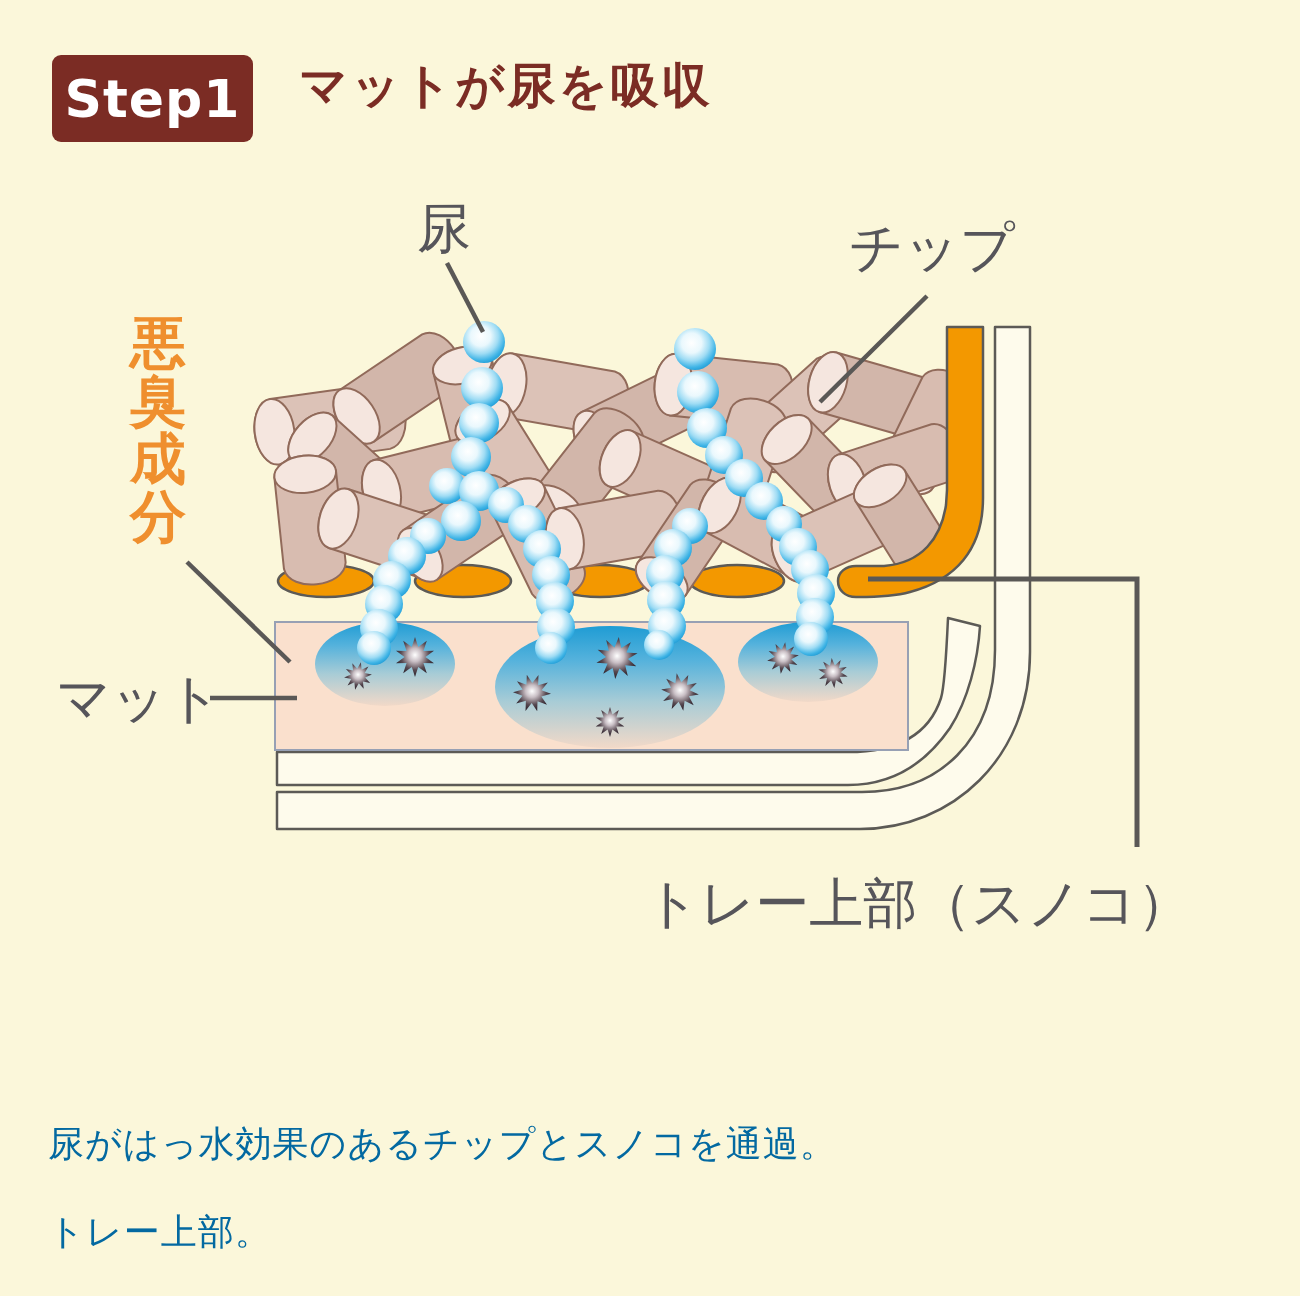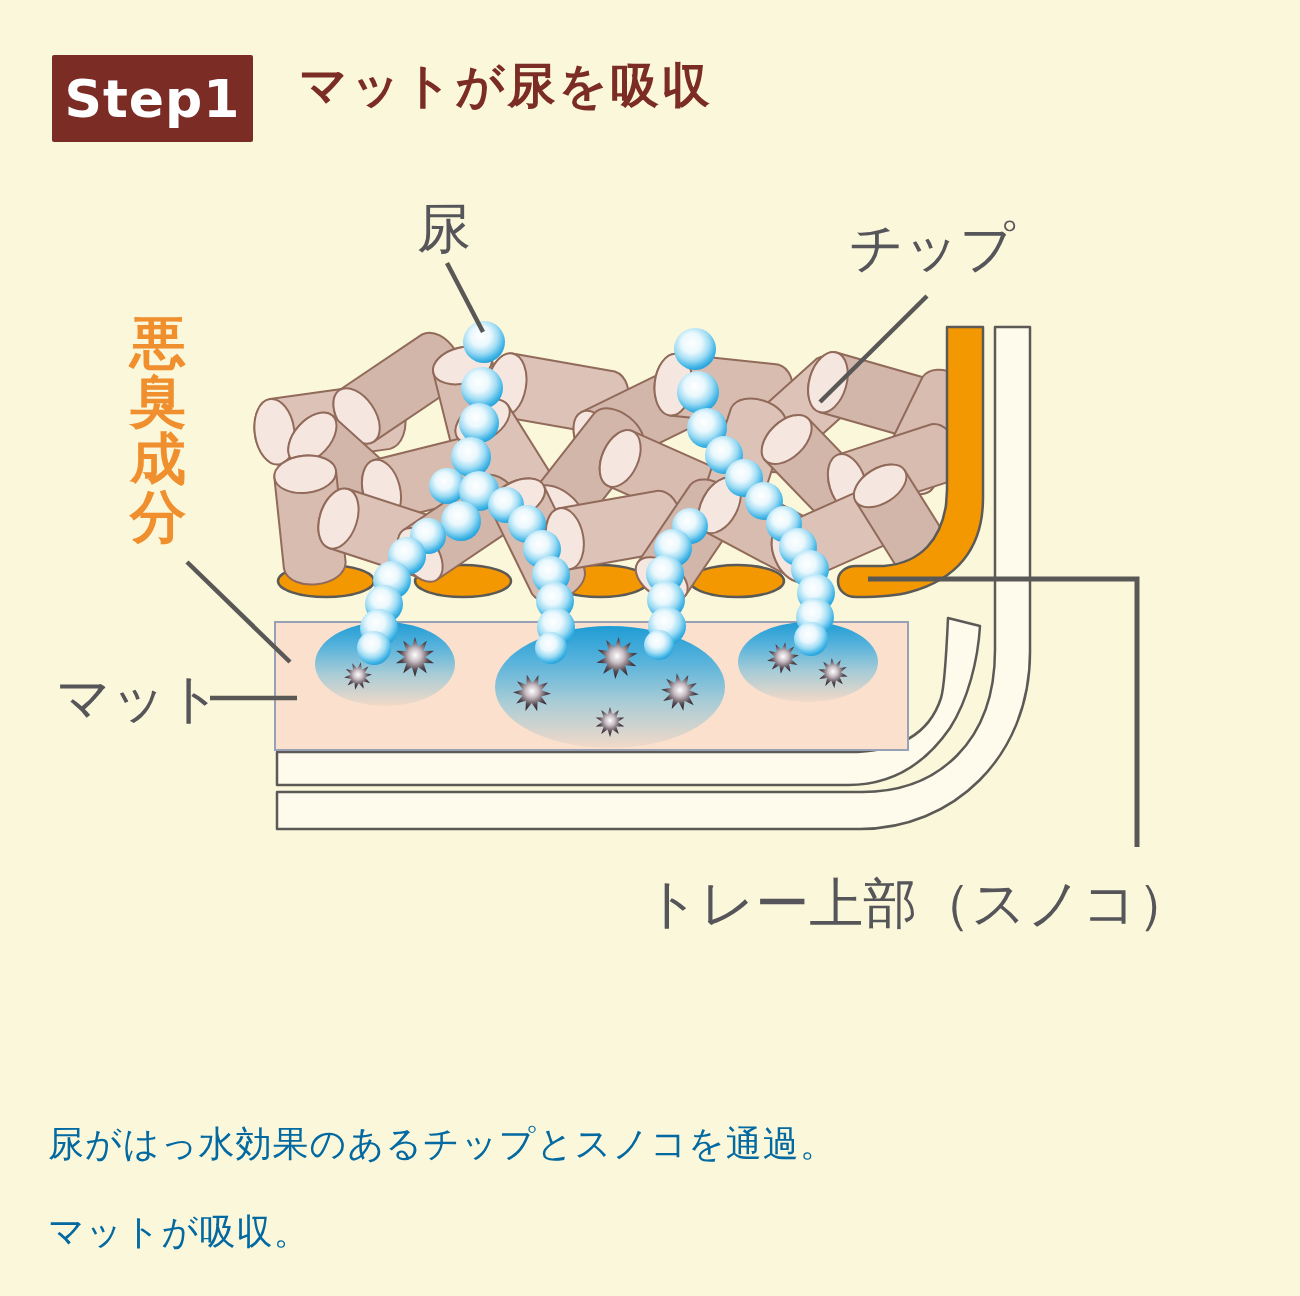--- a/index.html
+++ b/index.html
@@ -8,21 +8,21 @@
     width:1300px;height:1296px;
     background:#fbf7da;
     overflow:hidden;
     font-family:"DejaVu Sans",sans-serif;
   }
   .step-badge{
     position:absolute;left:52px;top:55px;width:201px;height:87px;
     background:#7b2c24;color:#ffffff;
     display:flex;align-items:center;justify-content:center;
     font-size:52px;font-weight:bold;letter-spacing:1px;
-    border-radius:2px;
+    border-radius:9px;
   }
   .page-title{
     position:absolute;left:299px;top:54px;margin:0;
     font-size:48px;font-weight:bold;color:#7b2c24;letter-spacing:3px;
     white-space:nowrap;
   }
   .diagram-svg{position:absolute;left:0;top:0;}
   .caption{
     position:absolute;left:48px;top:1100px;margin:0;
     font-size:36px;line-height:88px;color:#0369a1;letter-spacing:1px;
@@ -257,15 +257,15 @@
       <text class="lbl-orange" x="158" y="420" text-anchor="middle">臭</text>
       <text class="lbl-orange" x="158" y="478" text-anchor="middle">成</text>
       <text class="lbl-orange" x="158" y="536" text-anchor="middle">分</text>
     </g>
     <text class="lbl" x="56" y="717">マット</text>
     <text class="lbl" x="918" y="922" text-anchor="middle">トレー上部（スノコ）</text>
   </svg>
 
   <p class="caption">
     <span>尿がはっ水効果のあるチップとスノコを通過。</span><br>
-    <span>マットが吸収。</span>
+    <span>トレー上部。</span>
   </p>
 </div>
 
 </body></html>

